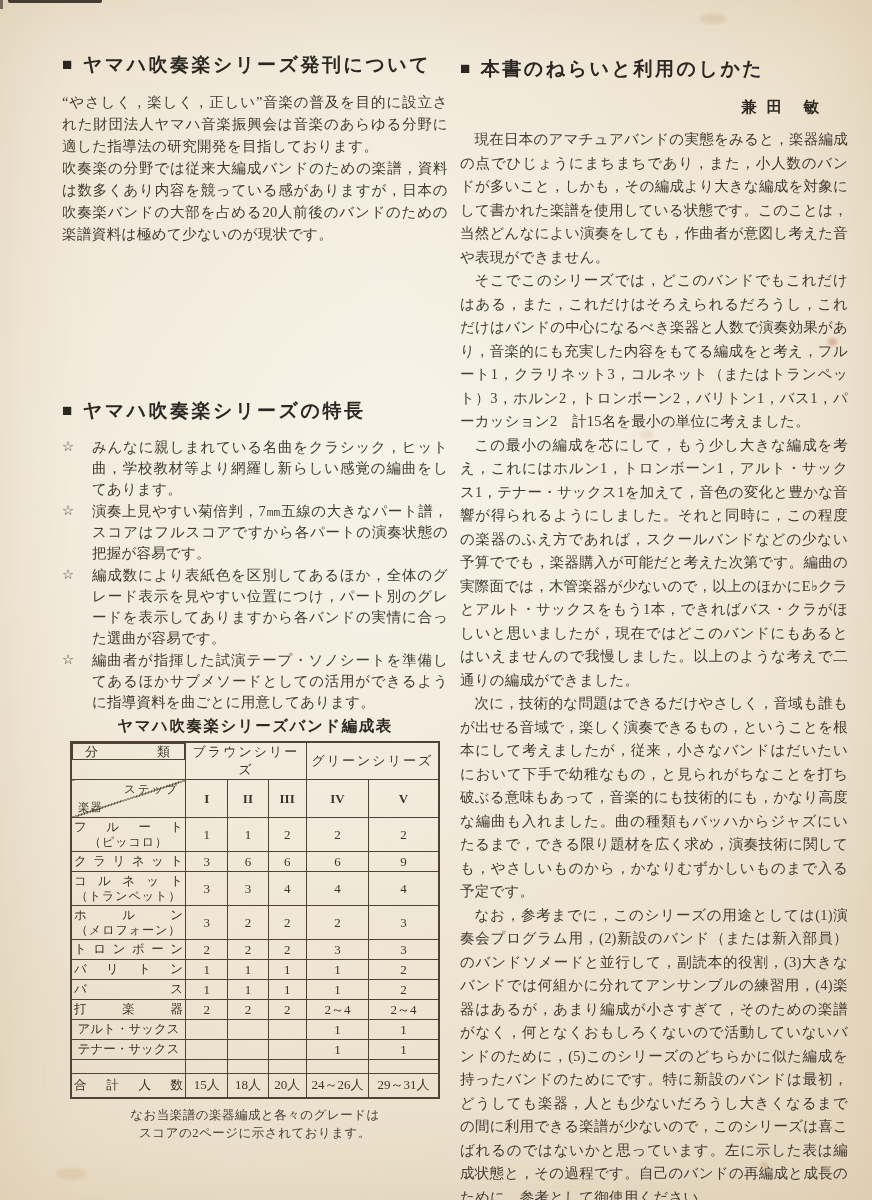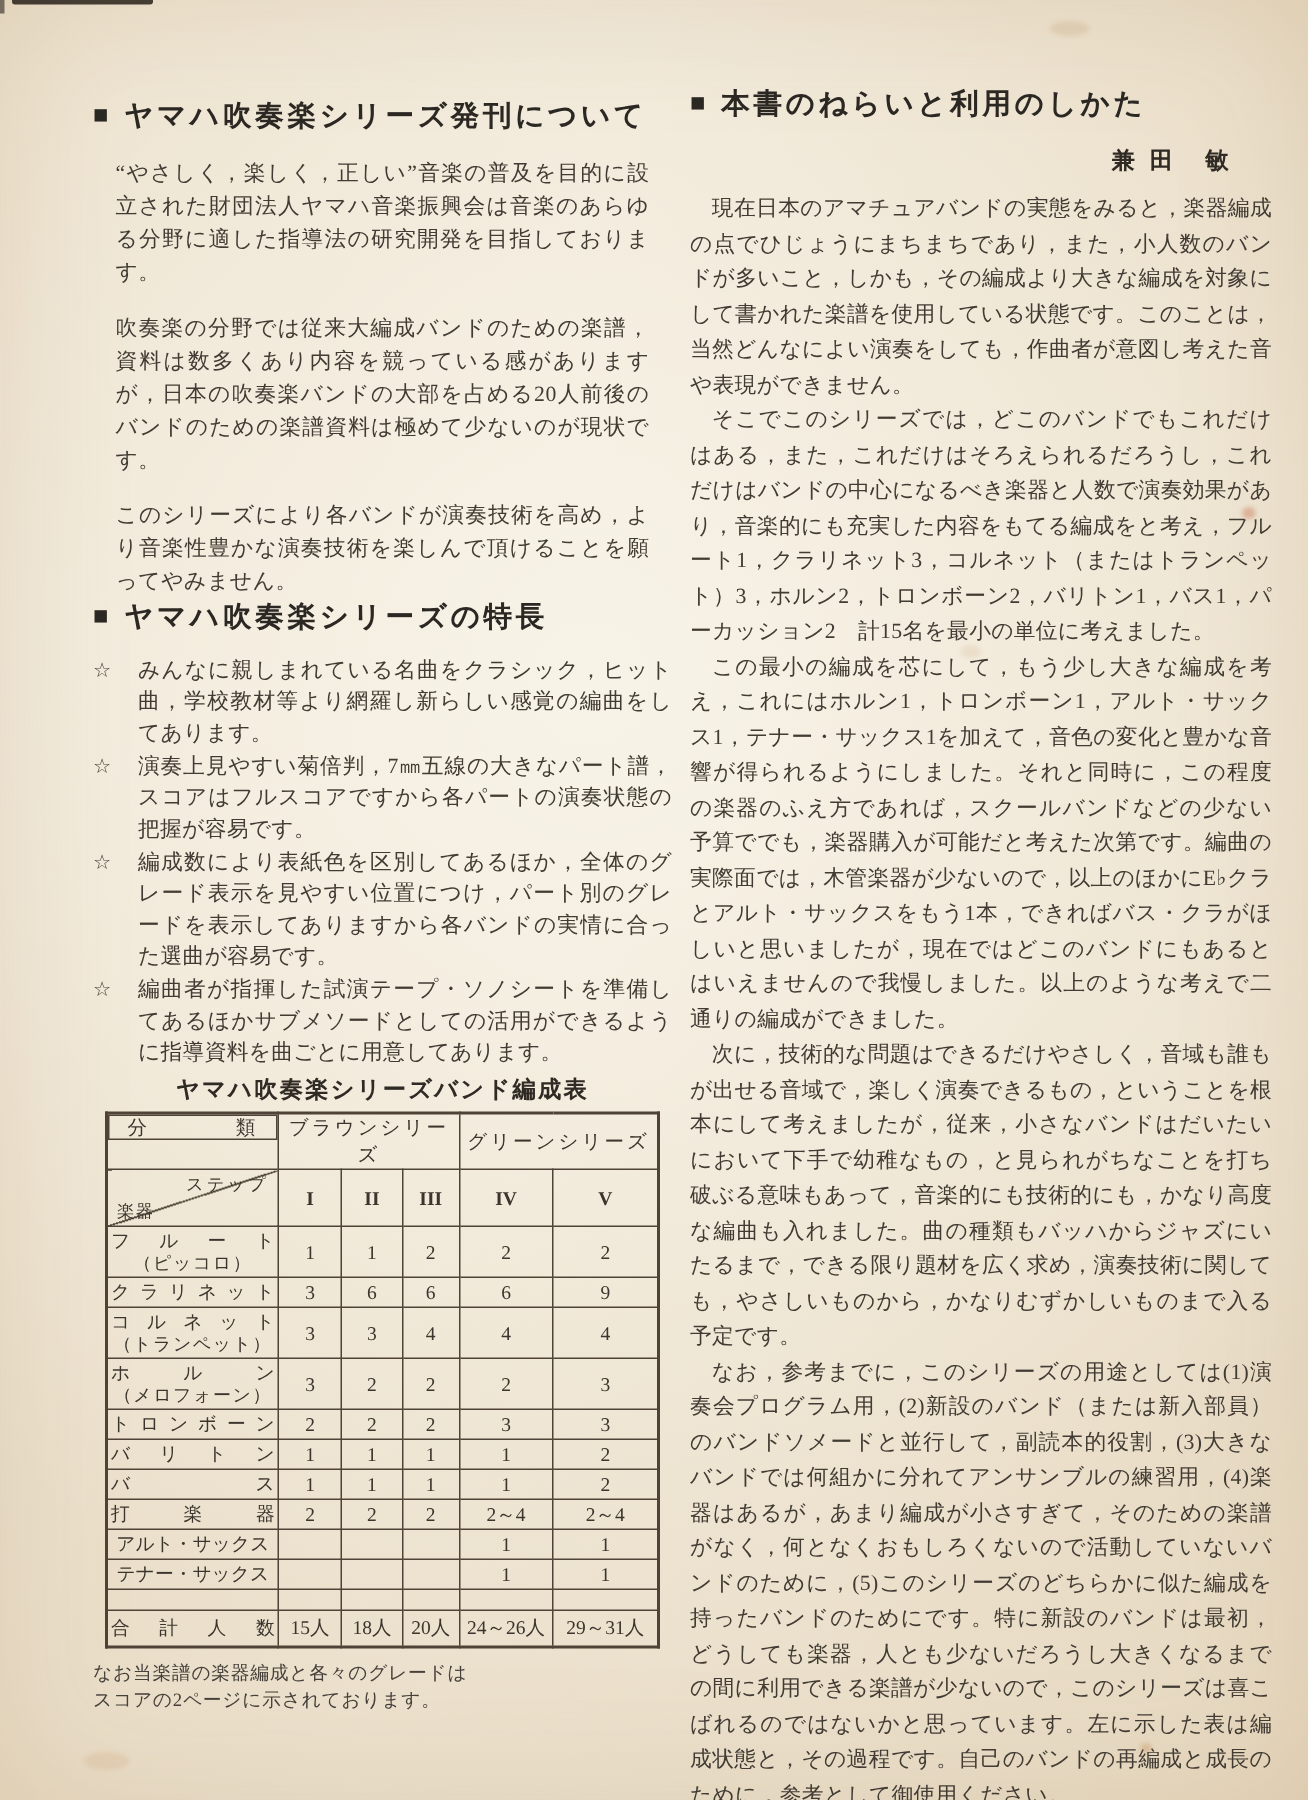--- a/index.html
+++ b/index.html
@@ -23,33 +23,33 @@
   .spot{position:absolute;border-radius:50%;filter:blur(1.5px);}
   .spot1{left:828px;top:338px;width:9px;height:8px;background:rgba(188,92,48,0.35);}
   .spot2{left:700px;top:14px;width:26px;height:10px;background:rgba(176,132,80,0.18);}
   .spot3{left:760px;top:1162px;width:8px;height:7px;background:rgba(190,120,60,0.28);}
   .spot4{left:56px;top:1168px;width:30px;height:12px;background:rgba(198,150,92,0.18);}
   .spot5{left:640px;top:430px;width:14px;height:9px;background:rgba(186,140,86,0.14);}
 
   .col-left{position:absolute;left:62px;top:0;width:386px;}
   .col-right{position:absolute;left:460px;top:0;width:388px;}
 
-  .sec1{position:absolute;left:0;top:64px;width:386px;}
+  .sec1{position:absolute;left:0;top:52px;width:386px;}
   .sec2{position:absolute;left:0;top:398px;width:386px;}
   .sec-table{position:absolute;left:0;top:716px;width:386px;}
 
   .sec-heading{
     font-size:19px;font-weight:700;color:#2b2722;
     letter-spacing:2.5px;margin:0 0 13px 0;white-space:nowrap;
   }
   .sec-heading .marker{font-size:17px;margin-right:8px;position:relative;top:-1px;}
 
   .para{
     font-size:14.5px;line-height:22px;letter-spacing:0.4px;
-    text-align:justify;margin:15px;color:#413b33;
+    text-align:justify;margin:0;color:#413b33;
   }
   .para + .para{margin-top:0;}
 
   .feature{display:flex;margin:0 0 1px 0;}
   .star{flex:none;width:30px;font-size:13.5px;padding-top:1px;color:#46403a;}
   .ftext{flex:1;font-size:14.5px;line-height:21px;letter-spacing:0.2px;text-align:justify;color:#413b33;}
 
   .table-title{
     text-align:center;font-size:15.5px;font-weight:700;letter-spacing:1.5px;
     margin:0 0 4px 0;color:#2f2a24;
@@ -77,21 +77,21 @@
   .row-tall{height:34px;}
   .row-normal{height:20px;margin-top:11px;}
   .row-empty{height:14px;}
   .row-total{height:24px;margin-top:12px;}
   .name-cell{text-align:left;padding:1px 8px;}
   .nm{display:block;font-size:12.5px;line-height:15px;}
   .spread{text-align:justify;text-align-last:justify;}
   .nm-sub{display:block;font-size:12px;line-height:14px;text-align:center;letter-spacing:1px;}
   .val{font-size:13px;}
   .tval{font-size:12.5px;letter-spacing:0;}
-  .table-note{margin-top:7px;font-size:12.5px;line-height:18px;letter-spacing:0.5px;color:#46403a;}
+  .table-note{margin-top:7px;text-align:center;font-size:12.5px;line-height:18px;letter-spacing:0.5px;color:#46403a;}
 
   .rsec{position:absolute;left:0;top:56px;width:388px;}
   .author{
     text-align:right;padding-right:26px;margin:15px 0 10px 0;
     font-size:15.5px;font-weight:700;letter-spacing:3px;color:#2f2a24;
   }
   .para-r{
     font-size:14.5px;line-height:23.5px;letter-spacing:0.2px;
     text-align:justify;text-indent:1em;margin:0;color:#413b33;
   }
@@ -109,21 +109,20 @@
   <div class="spot spot5"></div>
 
   <div class="col-left">
 
     <div class="sec1">
       <div class="sec-heading">
         <span class="marker">■</span><span>ヤマハ吹奏楽シリーズ発刊について</span>
       </div>
       <p class="para">“やさしく，楽しく，正しい”音楽の普及を目的に設立された財団法人ヤマハ音楽振興会は音楽のあらゆる分野に適した指導法の研究開発を目指しております。</p>
       <p class="para">吹奏楽の分野では従来大編成バンドのための楽譜，資料は数多くあり内容を競っている感がありますが，日本の吹奏楽バンドの大部を占める20人前後のバンドのための楽譜資料は極めて少ないのが現状です。</p>
-      <p class="para">このシリーズにより各バンドが演奏技術を高め，より音楽性豊かな演奏技術を楽しんで頂けることを願ってやみません。</p>
     </div>
 
     <div class="sec2">
       <div class="sec-heading">
         <span class="marker">■</span><span>ヤマハ吹奏楽シリーズの特長</span>
       </div>
       <div class="feature">
         <span class="star">☆</span>
         <div class="ftext">みんなに親しまれている名曲をクラシック，ヒット曲，学校教材等より網羅し新らしい感覚の編曲をしてあります。</div>
       </div>

